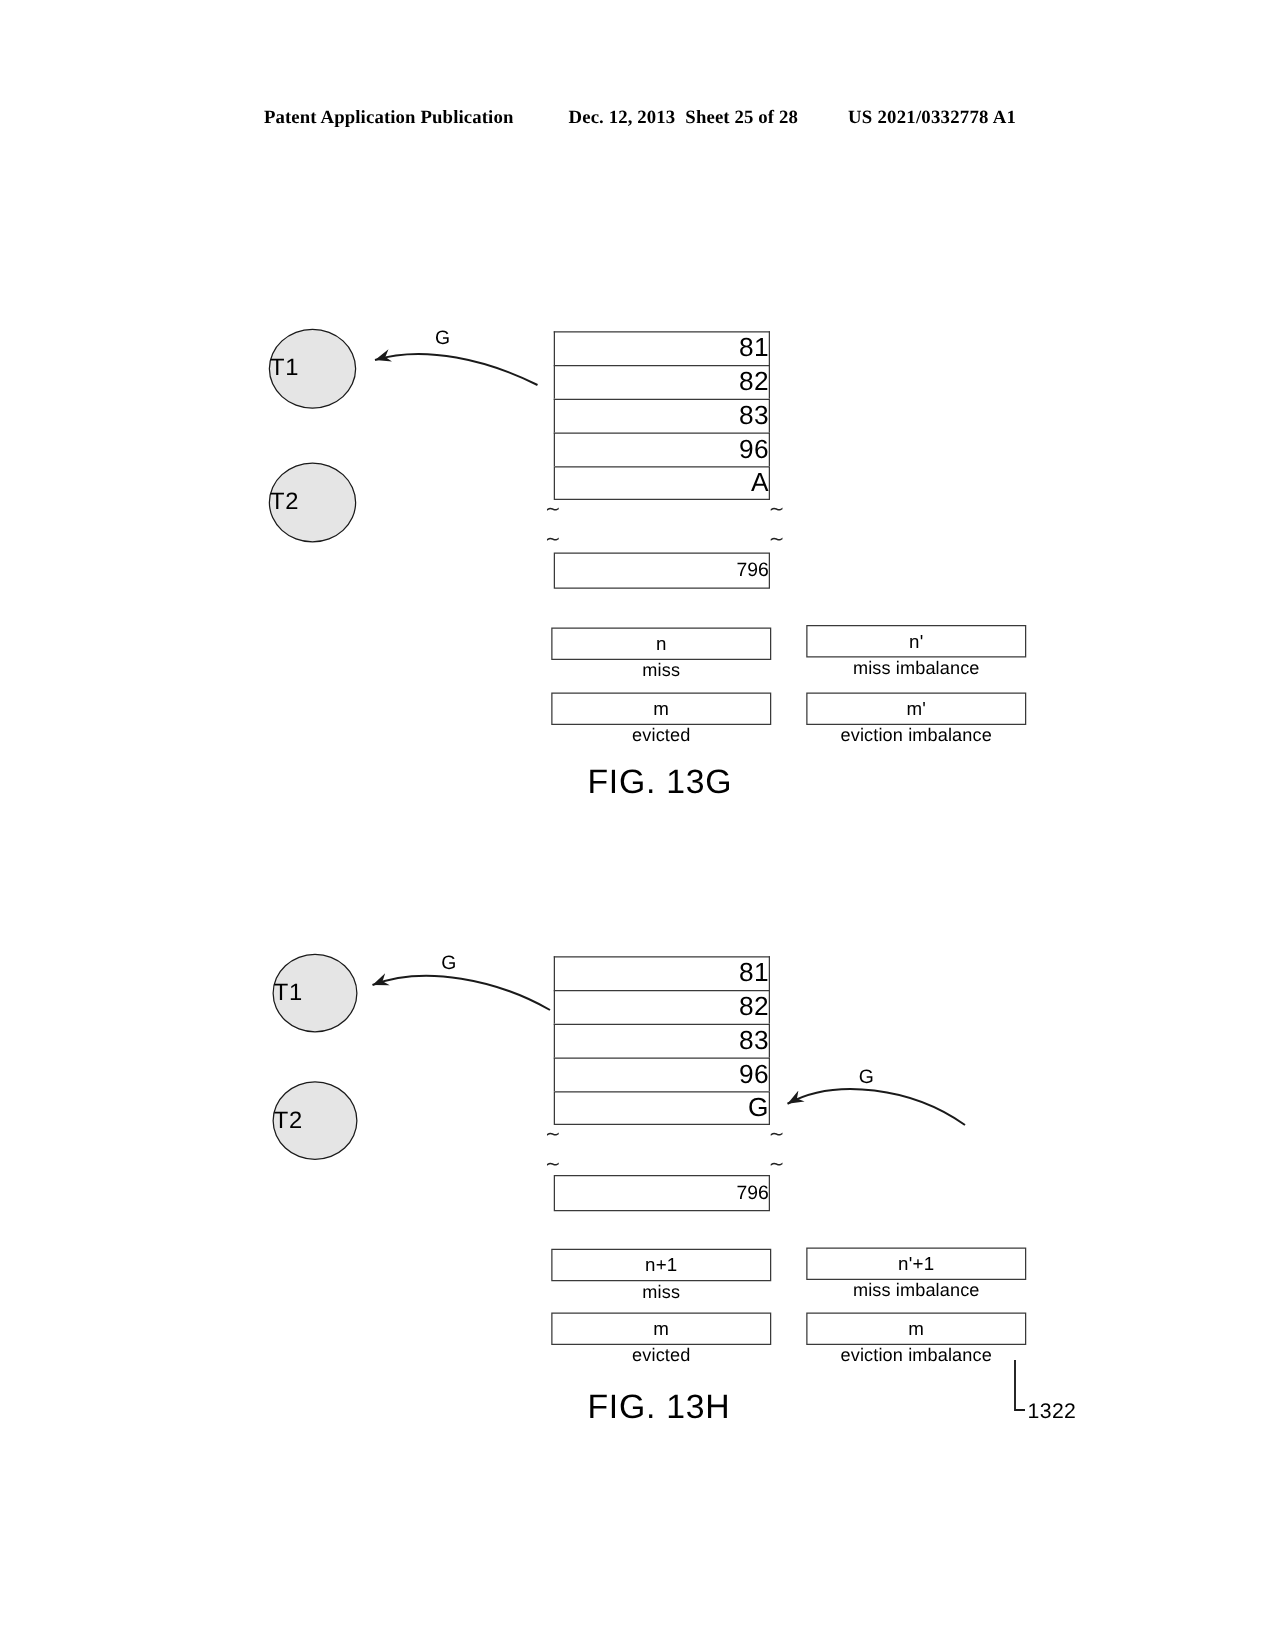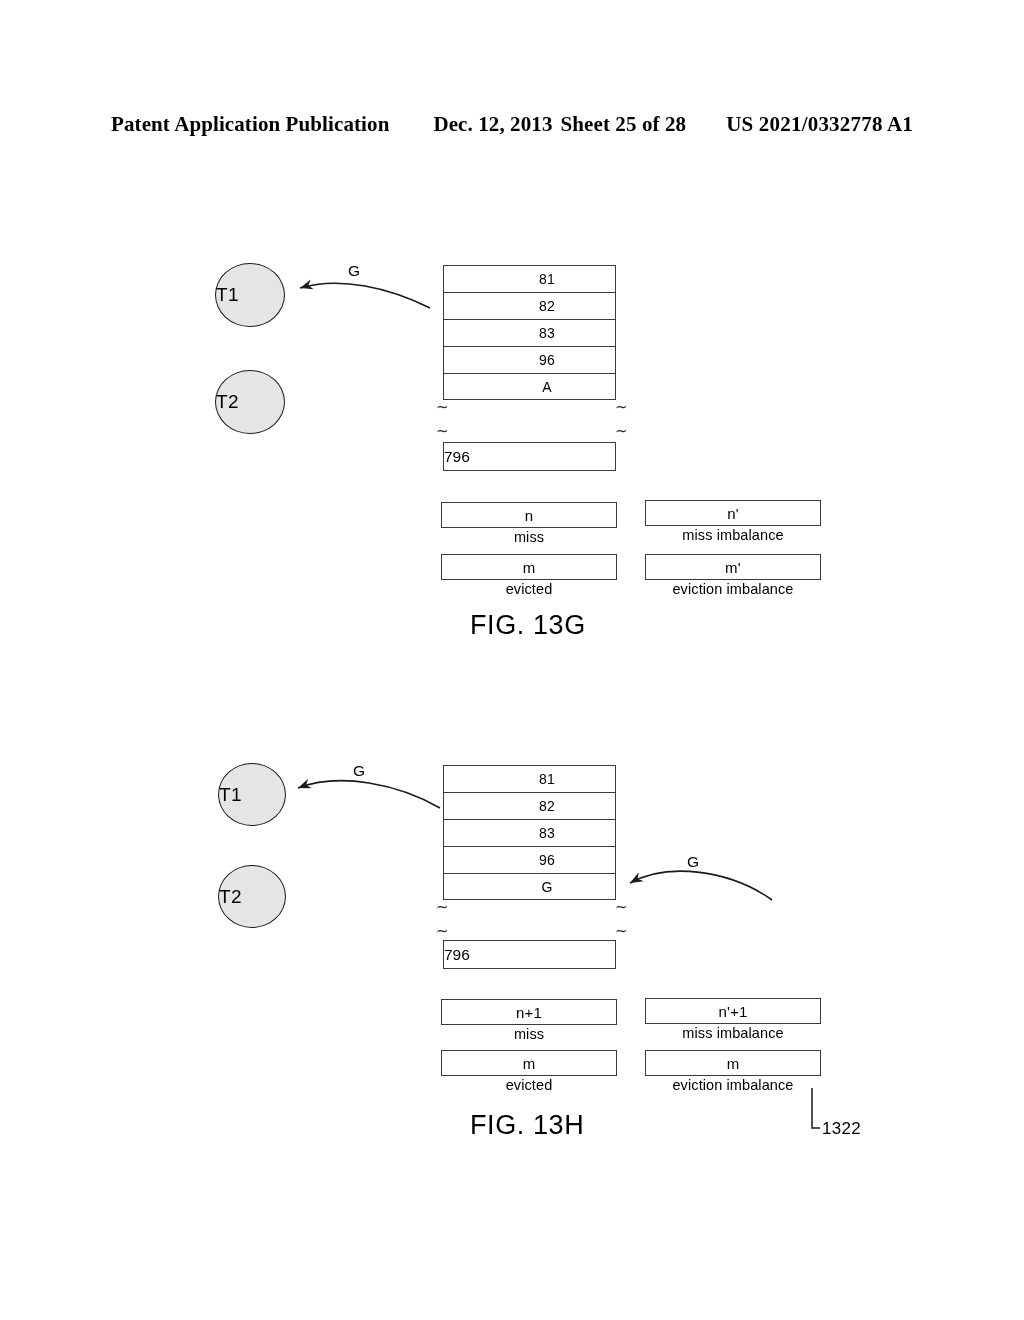--- a/index.html
+++ b/index.html
@@ -22,24 +22,23 @@
     position: absolute;
     left: 0;
     top: 86px;
     width: 1024px;
     height: 26px;
     display: flex;
     justify-content: center;
     align-items: baseline;
     font-family: "Liberation Serif", serif;
     font-weight: bold;
-    font-size: 21px;
+    font-size: 15px;
     letter-spacing: 0.1px;
     white-space: nowrap;
-    margin-top: 26px;
   }
   .pub-header .seg-title { margin-right: 44px; }
   .pub-header .seg-date { margin-right: 8px; }
   .pub-header .seg-sheet { margin-right: 40px; }
   .pub-header .seg-num { letter-spacing: 0.2px; }
 
   
   .figure {
     position: absolute;
     left: 0;
@@ -68,37 +67,37 @@
     box-sizing: border-box;
   }
   .stack-row {
     position: relative;
     box-sizing: border-box;
     border: 1.3px solid #3a3a3a;
     border-bottom-width: 0;
     height: 27px;
     display: flex;
     align-items: center;
-    justify-content: center;
-    font-size: 14px;
+    justify-content: flex-end;
+    font-size: 21px;
     background: #ffffff;
     letter-spacing: 0.2px;
     padding-left: 35px;
   }
   .stack-row:last-child { border-bottom-width: 1.3px; }
 
   
   .stack-tail {
     position: absolute;
     box-sizing: border-box;
     border: 1.3px solid #3a3a3a;
     height: 29px;
     display: flex;
     align-items: center;
-    justify-content: flex-start;
+    justify-content: flex-end;
     font-size: 15.5px;
     background: #ffffff;
   }
 
   
   .break-mark {
     position: absolute;
     font-size: 15px;
     line-height: 1;
     color: #222;

